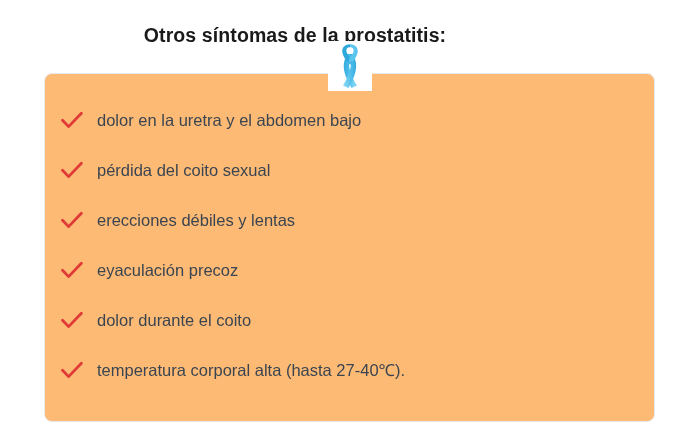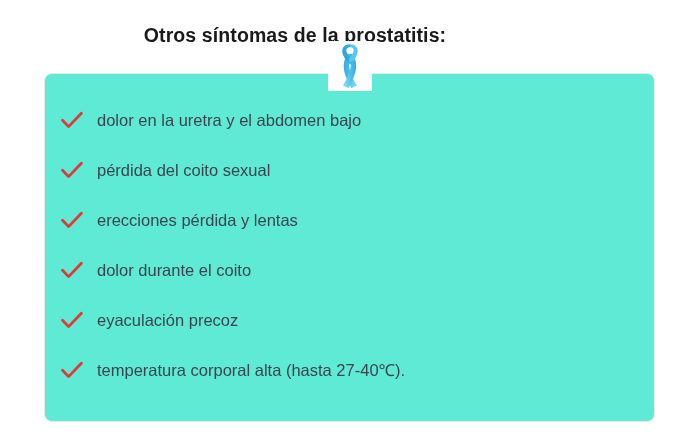--- a/index.html
+++ b/index.html
@@ -36,21 +36,21 @@
   }
 
   
   .symptom-card {
     position: absolute;
     left: 44px;
     top: 73px;
     width: 611px;
     height: 349px;
     box-sizing: border-box;
-    background: #5eead4;
+    background: #fdba74;
     border: 1px solid #e8e8e8;
     border-radius: 8px;
   }
 
   .symptom-list {
     list-style: none;
     margin: 0;
     padding: 21px 0 0 0;
   }
 
@@ -114,35 +114,35 @@
         <svg class="check-icon" viewBox="0 0 26 22" aria-hidden="true">
           <path d="M3.5 11.2 L9.6 17.6 L22.4 4.3" fill="none" stroke="#E03A37" stroke-width="2.8" stroke-linecap="round" stroke-linejoin="round"></path>
         </svg>
         <span class="symptom-label">pérdida del coito sexual</span>
       </li>
 
       <li class="symptom-item">
         <svg class="check-icon" viewBox="0 0 26 22" aria-hidden="true">
           <path d="M3.5 11.2 L9.6 17.6 L22.4 4.3" fill="none" stroke="#E03A37" stroke-width="2.8" stroke-linecap="round" stroke-linejoin="round"></path>
         </svg>
-        <span class="symptom-label">erecciones pérdida y lentas</span>
+        <span class="symptom-label">erecciones débiles y lentas</span>
+      </li>
+
+      <li class="symptom-item">
+        <svg class="check-icon" viewBox="0 0 26 22" aria-hidden="true">
+          <path d="M3.5 11.2 L9.6 17.6 L22.4 4.3" fill="none" stroke="#E03A37" stroke-width="2.8" stroke-linecap="round" stroke-linejoin="round"></path>
+        </svg>
+        <span class="symptom-label">eyaculación precoz</span>
       </li>
 
       <li class="symptom-item">
         <svg class="check-icon" viewBox="0 0 26 22" aria-hidden="true">
           <path d="M3.5 11.2 L9.6 17.6 L22.4 4.3" fill="none" stroke="#E03A37" stroke-width="2.8" stroke-linecap="round" stroke-linejoin="round"></path>
         </svg>
         <span class="symptom-label">dolor durante el coito</span>
-      </li>
-
-      <li class="symptom-item">
-        <svg class="check-icon" viewBox="0 0 26 22" aria-hidden="true">
-          <path d="M3.5 11.2 L9.6 17.6 L22.4 4.3" fill="none" stroke="#E03A37" stroke-width="2.8" stroke-linecap="round" stroke-linejoin="round"></path>
-        </svg>
-        <span class="symptom-label">eyaculación precoz</span>
       </li>
 
       <li class="symptom-item">
         <svg class="check-icon" viewBox="0 0 26 22" aria-hidden="true">
           <path d="M3.5 11.2 L9.6 17.6 L22.4 4.3" fill="none" stroke="#E03A37" stroke-width="2.8" stroke-linecap="round" stroke-linejoin="round"></path>
         </svg>
         <span class="symptom-label">temperatura corporal alta (hasta 27-40℃).</span>
       </li>
 
     </ul>

